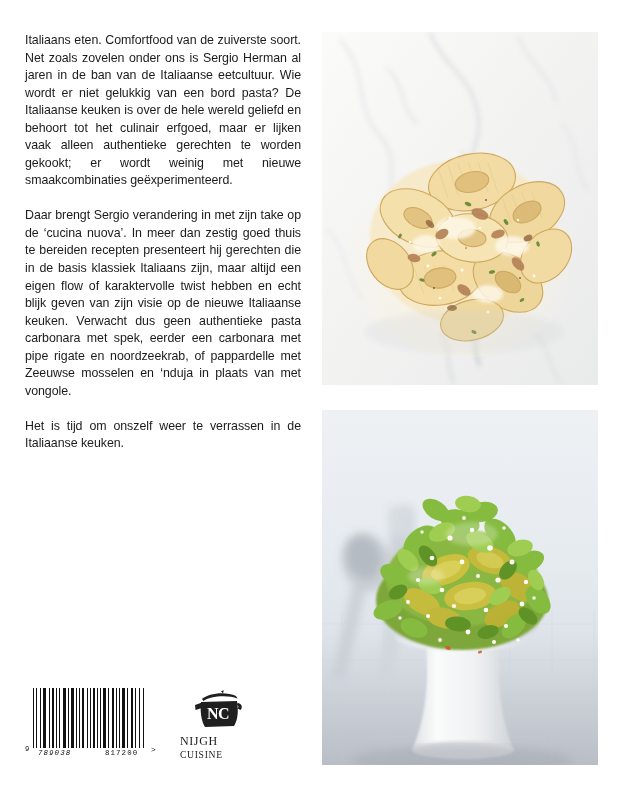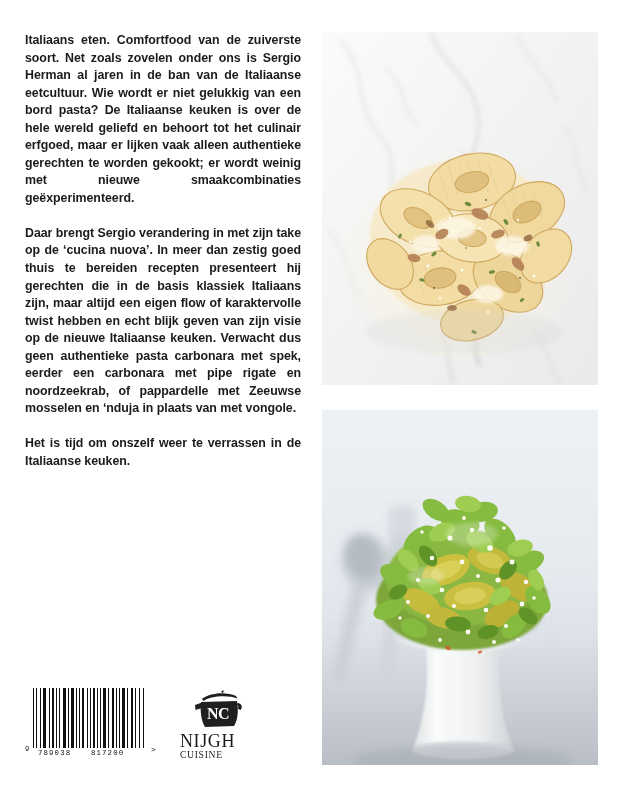--- a/index.html
+++ b/index.html
@@ -36,21 +36,20 @@
     font-family: "Liberation Sans", sans-serif;
     font-size: 12.4px;
     line-height: 17.55px;
     color: #1b1b1b;
     text-align: justify;
     text-justify: inter-word;
     letter-spacing: -0.05px;
     margin-bottom: 17.4px;
     -webkit-hyphens: none;
     hyphens: none;
-    font-weight: bold;
   }
   .blurb-para:last-child { margin-bottom: 12px; }
   .blurb-para.last-line-left { text-align-last: left; }
 
   
   .footer-block {
     position: absolute;
     left: 33px;
     top: 688px;
     width: 270px;
@@ -97,22 +96,22 @@
   }
   .barcode-digits span {
     position: absolute;
     top: 0;
     font-family: "Liberation Mono", monospace;
     font-size: 7.4px;
     color: #141414;
     letter-spacing: 1.1px;
     white-space: nowrap;
   }
-  .dg-left  { left: 5px; }
-  .dg-right { left: 58px; }
+  .dg-left  { left: 5px; font-style: italic; }
+  .dg-right { left: 72px; }
 
   .barcode-addon {
     position: absolute;
     left: 118px;
     top: 57px;
     font-family: "Liberation Mono", monospace;
     font-size: 8px;
     color: #141414;
   }
 
@@ -126,21 +125,21 @@
 
   .logo-mark {
     width: 52px;
     height: 44px;
     margin: 0 auto 3px auto;
     position: relative;
   }
 
   .logo-name {
     font-family: "Liberation Serif", serif;
-    font-size: 18px;
+    font-size: 12px;
     letter-spacing: 0.6px;
     color: #1b1b1b;
     line-height: 13px;
   }
   .logo-sub {
     font-family: "Liberation Serif", serif;
     font-size: 9.6px;
     letter-spacing: 0.7px;
     color: #1b1b1b;
     line-height: 12px;

